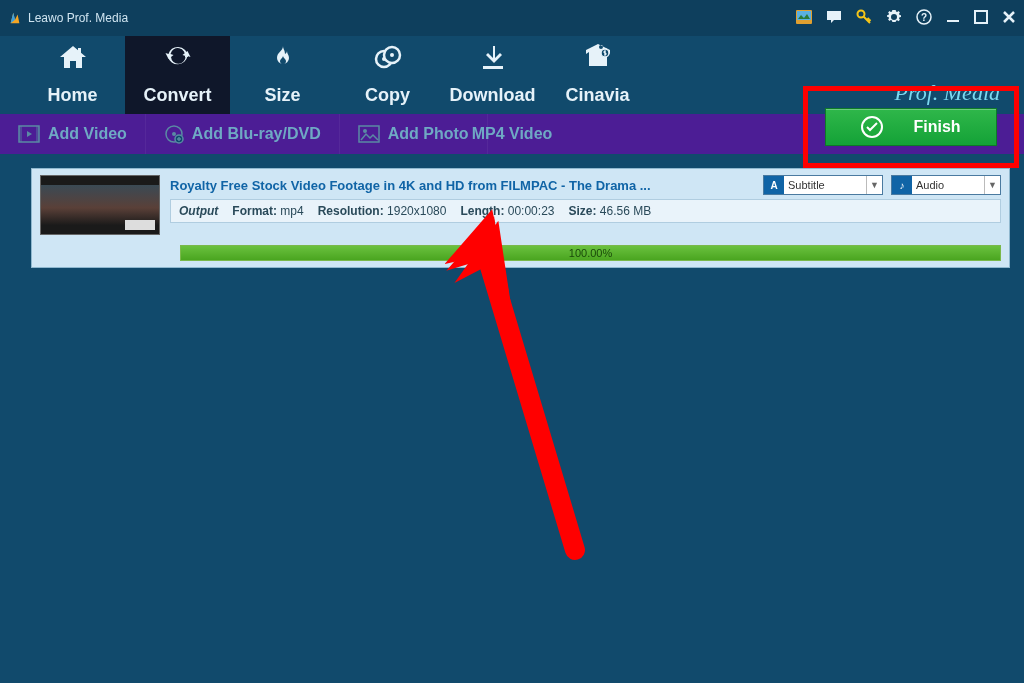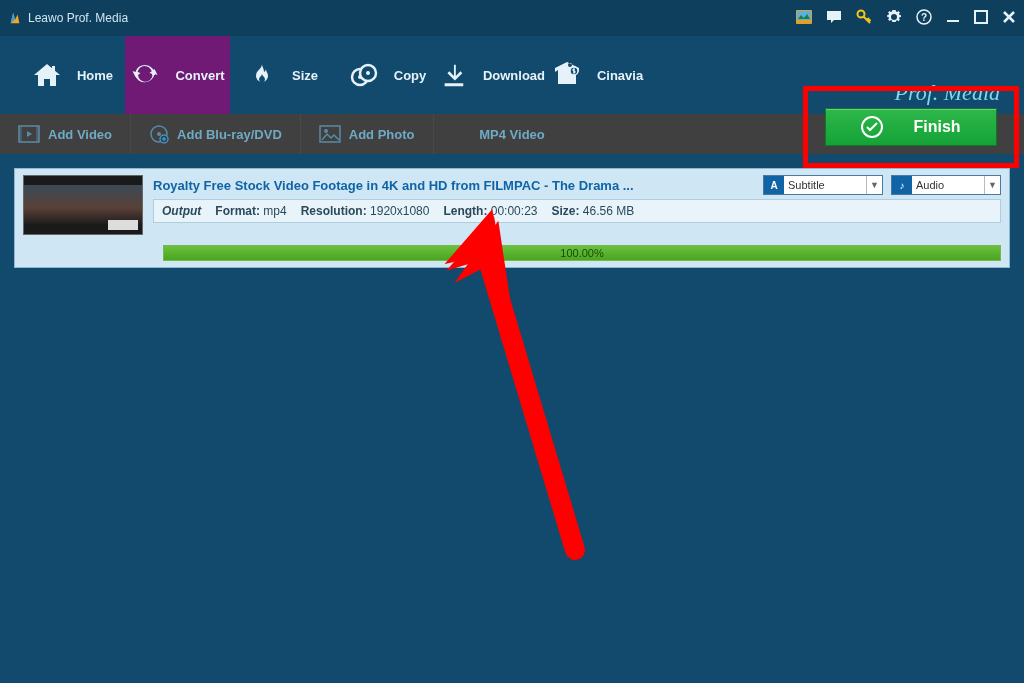--- a/index.html
+++ b/index.html
@@ -7,36 +7,36 @@
 
   
   .titlebar { height: 36px; background: #0e3f5d; display: flex; align-items: center; padding: 0 8px; color: #cfe4f0; font-size: 12px; }
   .titlebar .logo { width: 14px; height: 14px; margin-right: 6px; display: inline-block; }
   .titlebar .title { flex: 1; }
   .titlebar .sysicons { display: flex; gap: 14px; align-items: center; }
   .titlebar .sysicons span, .titlebar .sysicons svg { color: #e6f2f9; cursor: pointer; }
 
   
   .nav { height: 78px; background: #114a6c; display: flex; align-items: stretch; padding-left: 20px; color: #e6f2f9; position: relative; }
-  .nav .item { width: 105px; display: flex; flex-direction: row; align-items: center; justify-content: center; gap: 15px; font-size: 13px; font-weight: 600; cursor: pointer; }
-  .nav .item.active { background: #701a75; }
+  .nav .item { width: 105px; display: flex; flex-direction: column; align-items: center; justify-content: center; gap: 15px; font-size: 18px; font-weight: 600; cursor: pointer; }
+  .nav .item.active { background: #0f172a; }
   .nav .brand { position: absolute; right: 24px; top: 44px; font-family: "Brush Script MT","Segoe Script",cursive; font-size: 22px; color: #7cd9f0; font-style: italic; }
 
   
-  .toolbar { height: 40px; background: #404040; display: flex; align-items: center; color: #6fa9c4; font-size: 13px; font-weight: 600; position: relative; }
+  .toolbar { height: 40px; background: #4c1d95; display: flex; align-items: center; color: #6fa9c4; font-size: 16px; font-weight: 600; position: relative; }
   .toolbar .tbtn { display: flex; align-items: center; gap: 8px; padding: 0 18px; height: 100%; cursor: pointer; border-right: 1px solid rgba(255,255,255,0.05);}
   .toolbar .fmt { position: absolute; left: 50%; transform: translateX(-50%); color: #6fa9c4; cursor: pointer;}
 
   
   .finish-wrap { position: absolute; right: 5px; top: 86px; width: 216px; height: 82px; border: 5px solid #ff0000; display:flex; align-items:center; justify-content:center; z-index:50;}
   .finish-btn { width: 172px; height: 38px; background: linear-gradient(#2fb74a,#14a237); border: 1px solid #0d7a28; display:flex; align-items:center; justify-content:center; gap: 30px; color:#fff; font-size:16px; font-weight:700; cursor:pointer; box-shadow: inset 0 1px 0 rgba(255,255,255,0.3); text-align: center;}
   .finish-btn .check { width:22px;height:22px;border:2px solid #fff;border-radius:50%;display:flex;align-items:center;justify-content:center;}
 
   
-  .content { padding: 14px 14px 0 14px; }
+  .content { padding: 14px 14px 0 31px; }
   .card { background:#cfe6f5; border:1px solid #8fb8cf; padding:0; display:flex; flex-direction:column; position:relative; }
   .card-row { display:flex; align-items:flex-start; padding:6px 8px; gap:10px;}
   .thumb { width:120px; height:60px; background:linear-gradient(180deg,#1a1a1a 0%, #1a1a1a 15%, #3a4a55 15%, #5a4038 55%, #1a1a1a 85%); border:1px solid #666; position:relative; flex-shrink:0;}
   .thumb::after{content:"";position:absolute;right:4px;bottom:4px;width:30px;height:10px;background:#ddd;}
   .info { flex:1; min-width:0;}
   .info .title-row { display:flex; align-items:center; gap:8px; margin-bottom:4px;}
   .vtitle { color:#1064a6; font-weight:700; font-size:13px; white-space:nowrap; overflow:hidden; text-overflow:ellipsis; flex:1;}
   .dropdown { background:#fff; border:1px solid #4a7aa0; height:20px; display:flex; align-items:center; font-size:11px; padding:0 0 0 0; color:#333;}
   .dropdown .ico{width:20px;height:18px;background:#1064a6;color:#fff;display:flex;align-items:center;justify-content:center;font-size:10px;font-weight:700;margin-right:4px;}
   .dropdown .lbl{padding-right:4px;}

